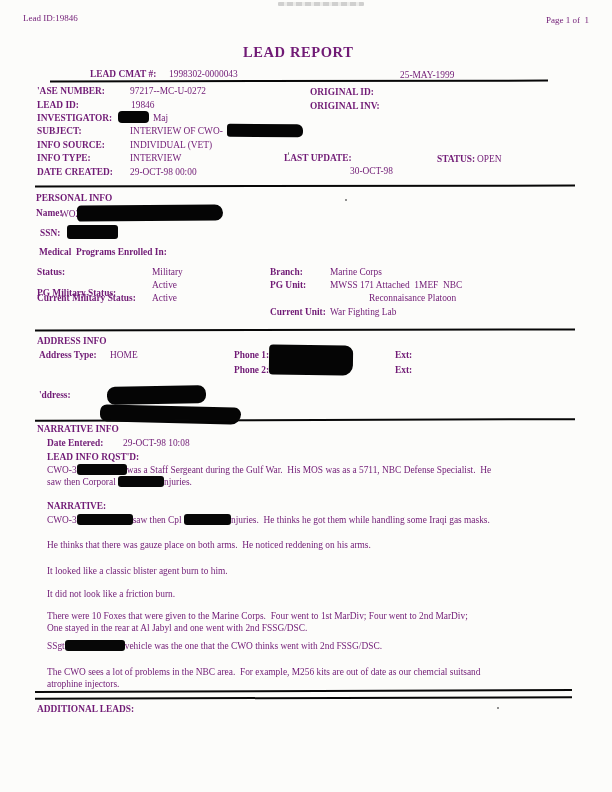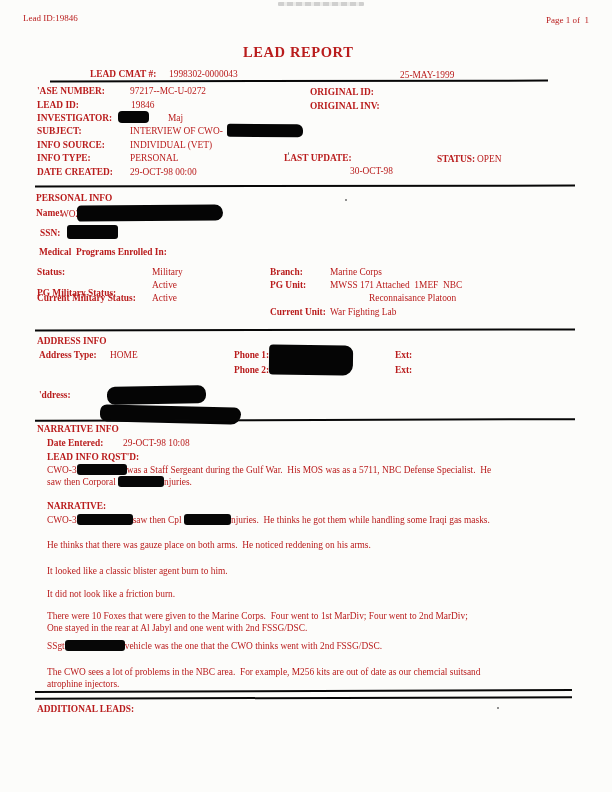--- a/index.html
+++ b/index.html
@@ -1,19 +1,19 @@
 <!DOCTYPE html>
 <html><head>
 <meta charset="utf-8">
 <style>
   html,body { margin:0; padding:0; background:#e8e8e6; }
   .page {
     position:relative; width:612px; height:792px; margin:0 auto;
     background:#fcfcfa; overflow:hidden;
-    font-family:"Liberation Serif", serif; color:#b91c1c;
+    font-family:"Liberation Serif", serif; color:#701a75;
   }
   .t  { position:absolute; font-size:9.4px; line-height:11px; white-space:pre; }
   .b  { font-weight:bold; }
   .small { font-size:9px; }
   .title {
     position:absolute; font-size:14.5px; font-weight:bold; letter-spacing:0.6px;
     white-space:pre;
   }
   .para {
     position:absolute; font-size:9.4px; line-height:12.4px;
@@ -51,31 +51,31 @@
   <div class="t b" style="left:37px; top:86px;">'ASE NUMBER:</div>
   <div class="t" style="left:130px; top:86px;">97217--MC-U-0272</div>
   <div class="t b" style="left:310px; top:87px;">ORIGINAL ID:</div>
 
   <div class="t b" style="left:37px; top:100px;">LEAD ID:</div>
   <div class="t" style="left:131px; top:100px;">19846</div>
   <div class="t b" style="left:310px; top:101px;">ORIGINAL INV:</div>
 
   <div class="t b" style="left:37px; top:113px;">INVESTIGATOR:</div>
   <div class="redact" style="left:118px; top:111px; width:31px; height:12px; border-radius:4px;"></div>
-  <div class="t" style="left:168px; top:113px;">Maj</div>
+  <div class="t" style="left:153px; top:113px;">Maj</div>
 
   <div class="t b" style="left:37px; top:126px;">SUBJECT:</div>
   <div class="t" style="left:130px; top:126px;">INTERVIEW OF CWO-</div>
   <div class="redact" style="left:227px; top:124px; width:76px; height:13px; border-radius:3px 6px 5px 3px; transform:rotate(0.4deg);"></div>
 
   <div class="t b" style="left:37px; top:140px;">INFO SOURCE:</div>
   <div class="t" style="left:130px; top:140px;">INDIVIDUAL (VET)</div>
 
   <div class="t b" style="left:37px; top:153px;">INFO TYPE:</div>
-  <div class="t" style="left:130px; top:153px;">PERSONAL</div>
+  <div class="t" style="left:130px; top:153px;">INTERVIEW</div>
   <div class="t b" style="left:284px; top:153px;">LAST UPDATE:</div>
   <div class="t" style="left:350px; top:166px;">30-OCT-98</div>
   <div class="t b" style="left:437px; top:154px;">STATUS:</div>
   <div class="t" style="left:477px; top:154px;">OPEN</div>
 
   <div class="t b" style="left:37px; top:167px;">DATE CREATED:</div>
   <div class="t" style="left:130px; top:167px;">29-OCT-98 00:00</div>
 
   <div class="rule" style="left:35px; top:185px; width:540px; transform:rotate(-0.08deg);"></div>
 

